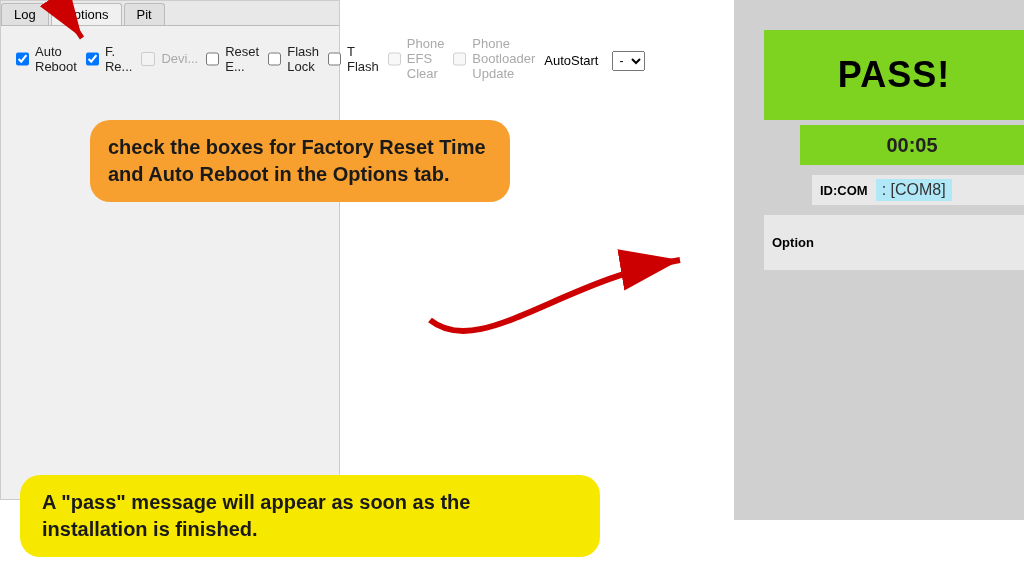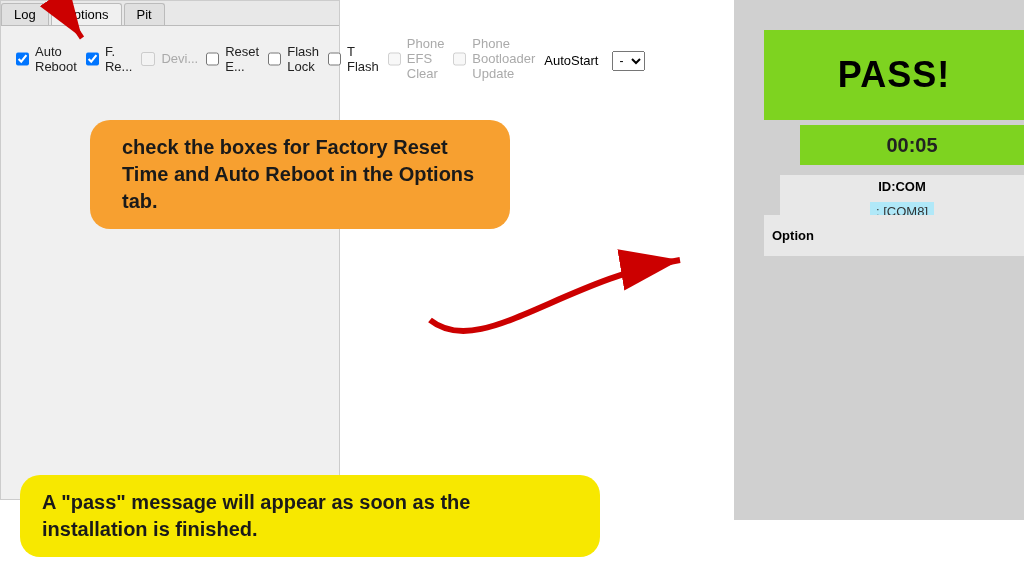--- a/index.html
+++ b/index.html
@@ -126,62 +126,61 @@
     .timer-text {
       font-size: 20px;
       font-weight: bold;
       color: #222;
     }
 
     .id-row {
       position: absolute;
       top: 175px;
       right: 0;
-      width: 244px;
+      width: 212px;
       background: #e8e8e8;
       display: flex;
       align-items: center;
       gap: 8px;
       padding: 4px 8px;
       font-size: 13px;
-      flex-direction: column;
     }
 
     .id-label {
       font-weight: bold;
       font-size: 13px;
     }
 
     .id-value {
       background: #b0e8f8;
       padding: 2px 6px;
-      font-size: 13px;
+      font-size: 16px;
       color: #333;
     }
 
     .option-row {
       position: absolute;
       top: 215px;
       right: 0;
       width: 260px;
       background: #e8e8e8;
-      padding: 13px 8px;
+      padding: 20px 8px;
       font-size: 13px;
       font-weight: bold;
     }
 
     
     .tooltip-orange {
       position: absolute;
       top: 120px;
       left: 90px;
       width: 420px;
       background: #f7a030;
       border-radius: 20px;
-      padding: 14px 32px;
+      padding: 14px 18px;
       font-size: 20px;
       font-weight: bold;
       color: #1a1a1a;
       line-height: 1.35;
       z-index: 10;
     }
 
     
     .tooltip-yellow {
       position: absolute;

